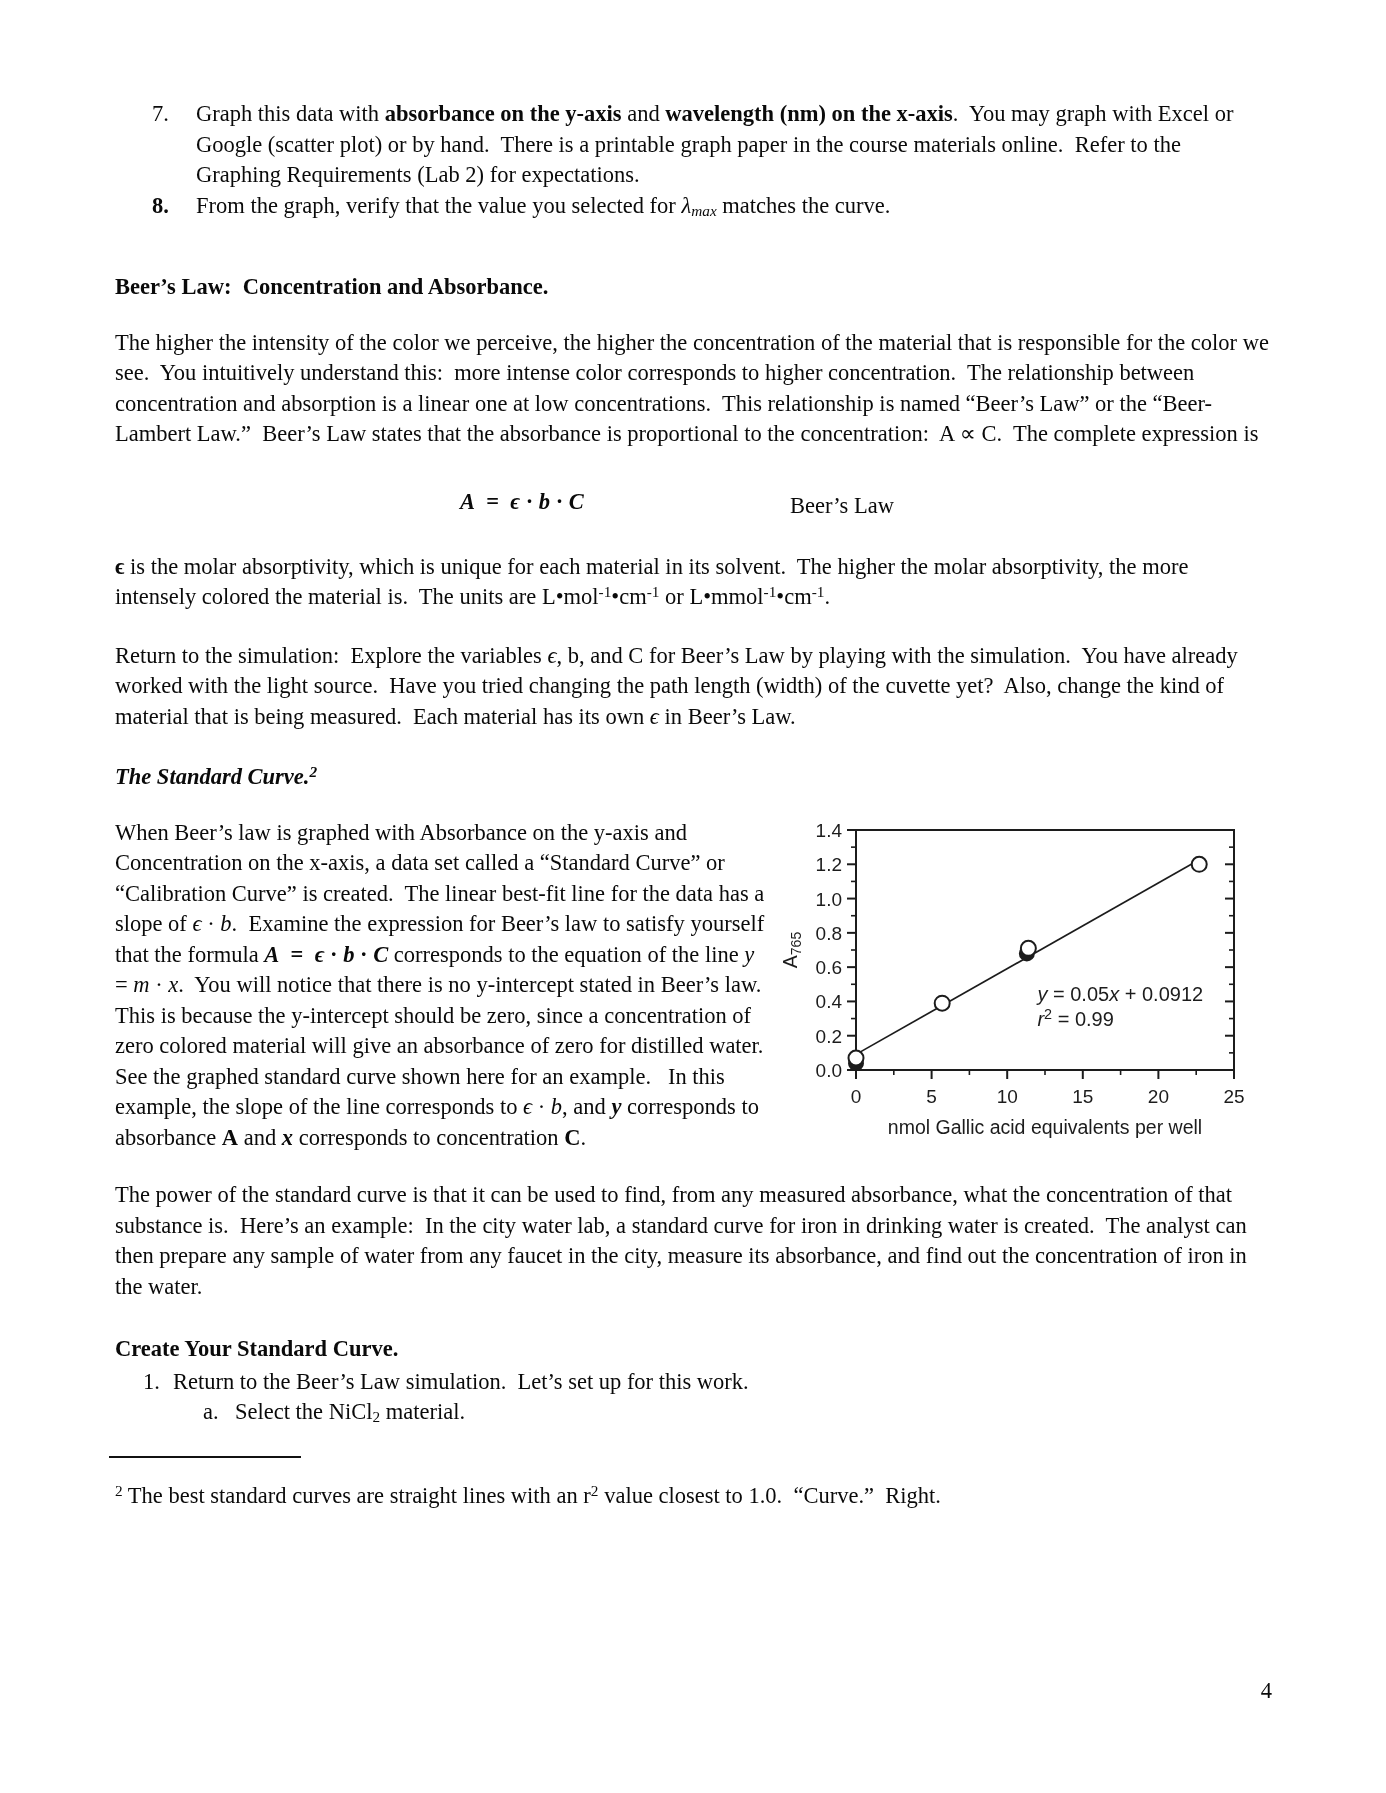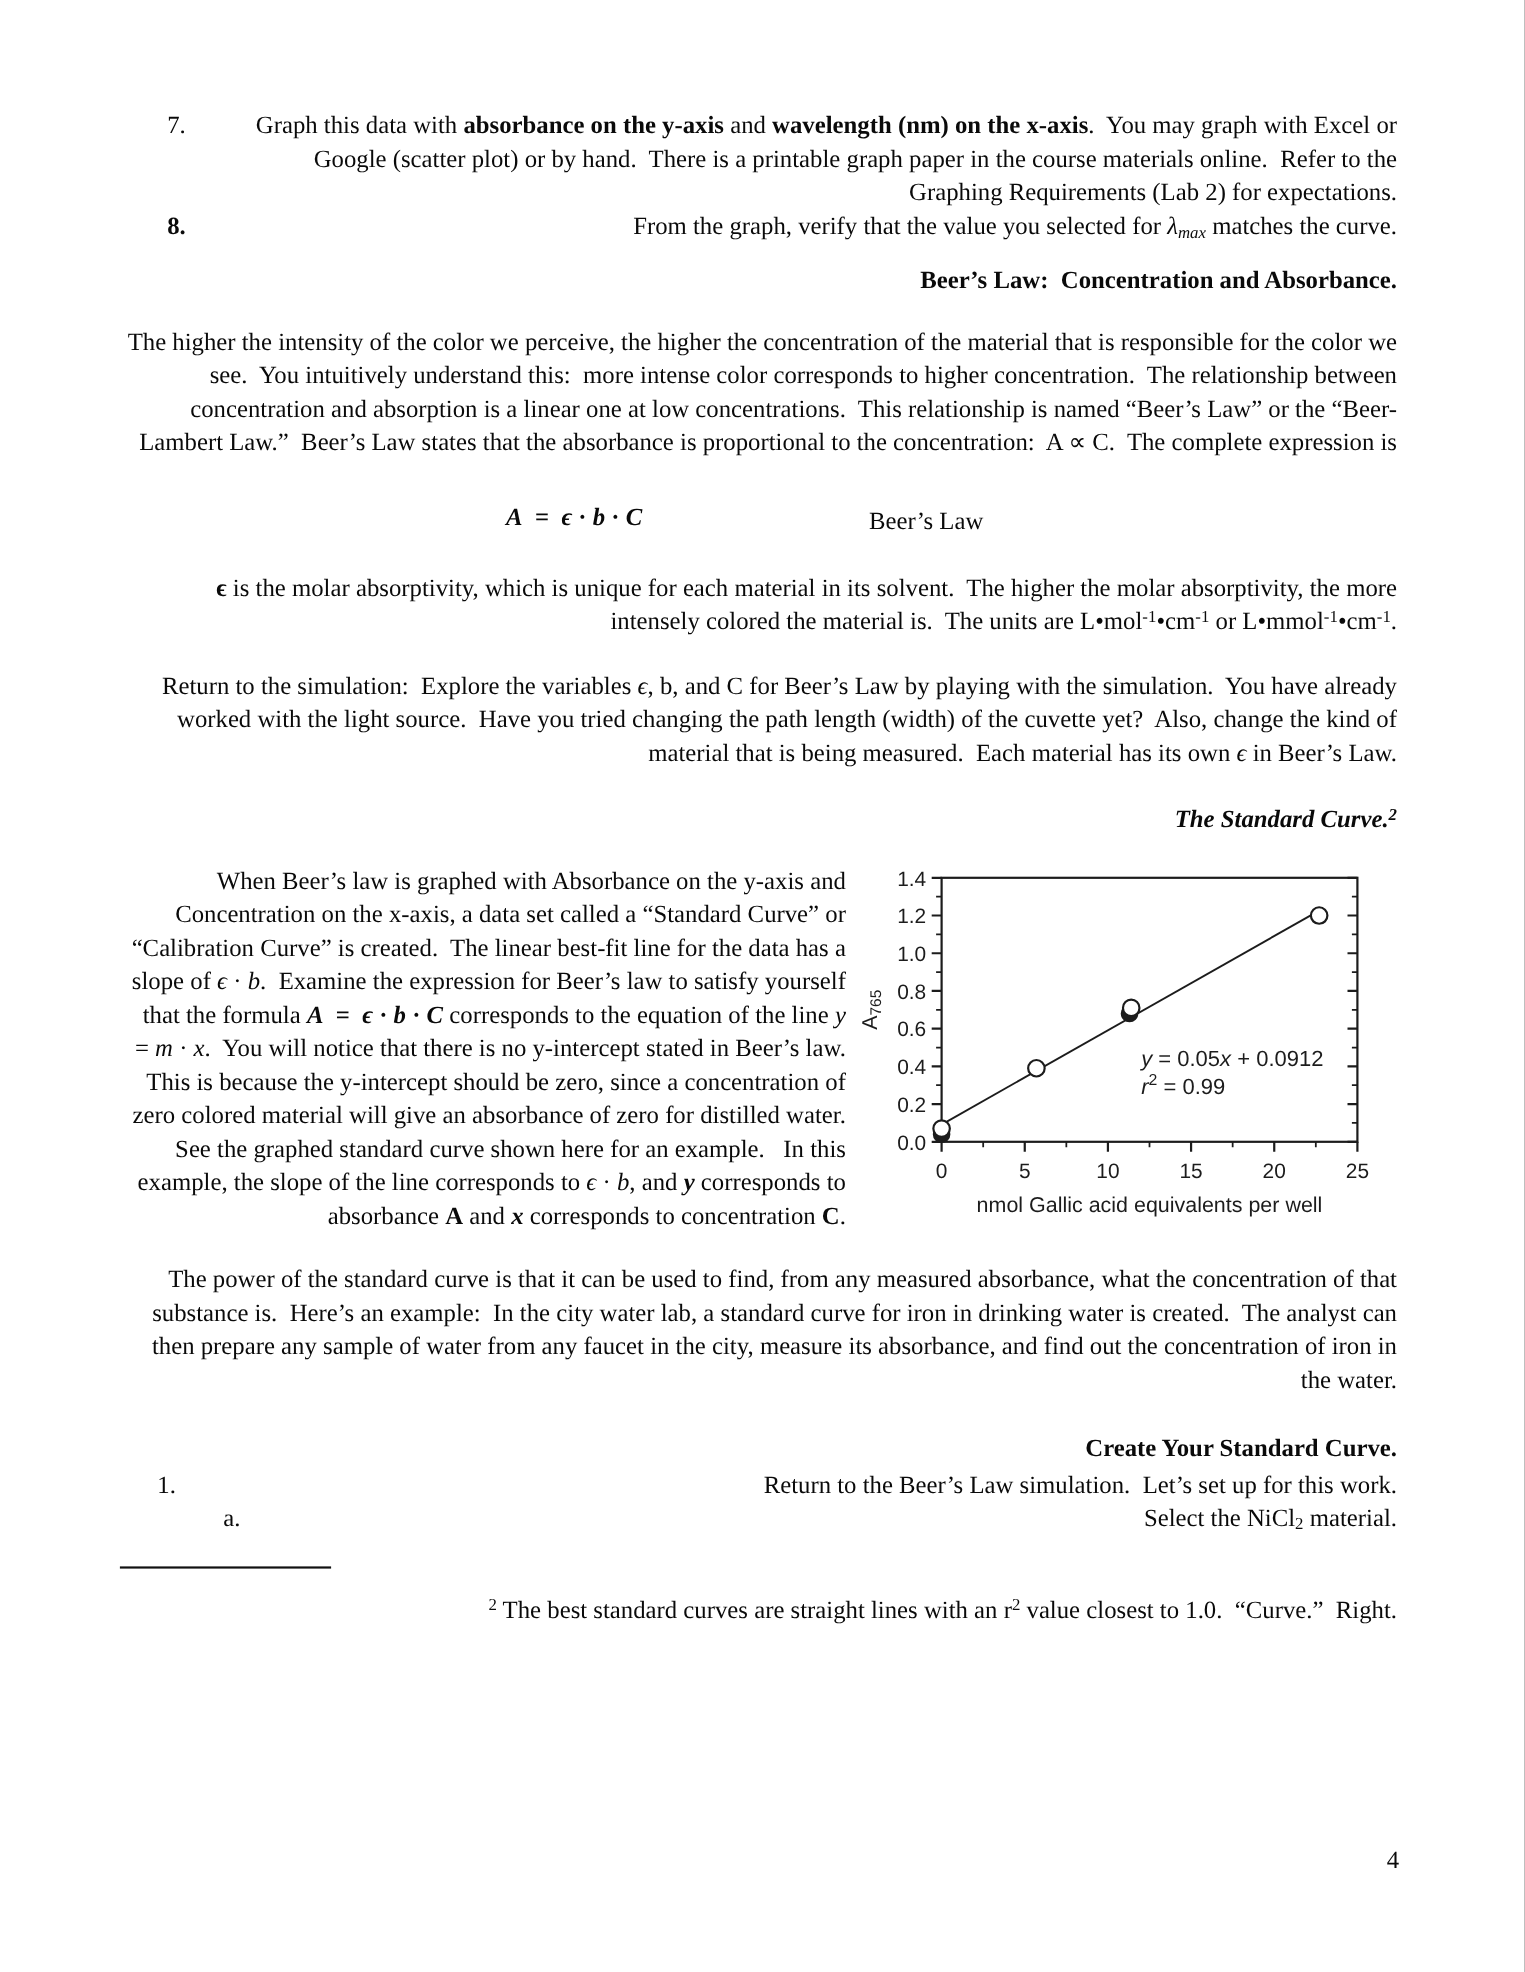--- a/index.html
+++ b/index.html
@@ -8,35 +8,35 @@
     width:1386px;height:1793px;
     background:#ffffff;
     font-family:"Liberation Serif", serif;
     font-size:22.5px;
     line-height:30.5px;
     color:#0a0a0a;
     overflow:hidden;
     margin:0 auto;
   }
   .content{padding:99px 116px 0 115px;}
-  .pre{white-space:pre-wrap;text-align:right;}
+  .pre{white-space:pre-wrap;}
   .b{font-weight:bold;}
   .i{font-style:italic;}
   sup{font-size:0.68em;vertical-align:baseline;position:relative;top:-0.45em;line-height:0;}
   sub{font-size:0.68em;vertical-align:baseline;position:relative;top:0.22em;line-height:0;}
   .heading{font-weight:bold;}
   .li{display:flex;align-items:flex-start;}
   .li .num{flex:none;}
   .li .txt{flex:1;}
   
   .li-top .num{margin-left:37px;width:44px;}
   
   .li-one .num{margin-left:28px;width:30px;}
   .li-sub .num{margin-left:88px;width:32px;}
-  .mt-heading1{margin-top:19px;}
+  .mt-heading1{margin-top:51px;}
   .mt-para1{margin-top:25px;}
   .eq-row{position:relative;height:33px;margin-top:37px;text-decoration:underline;}
   .eq-formula{position:absolute;left:345px;top:0;}
   .eq-label{position:absolute;left:675px;top:4px;}
   .mt-defs{margin-top:32px;}
   .mt-sim{margin-top:28px;}
   .mt-heading2{margin-top:30px;font-style:italic;}
   .mt-stdcurve{margin-top:25px;}
   .chart-float{
     float:right;

